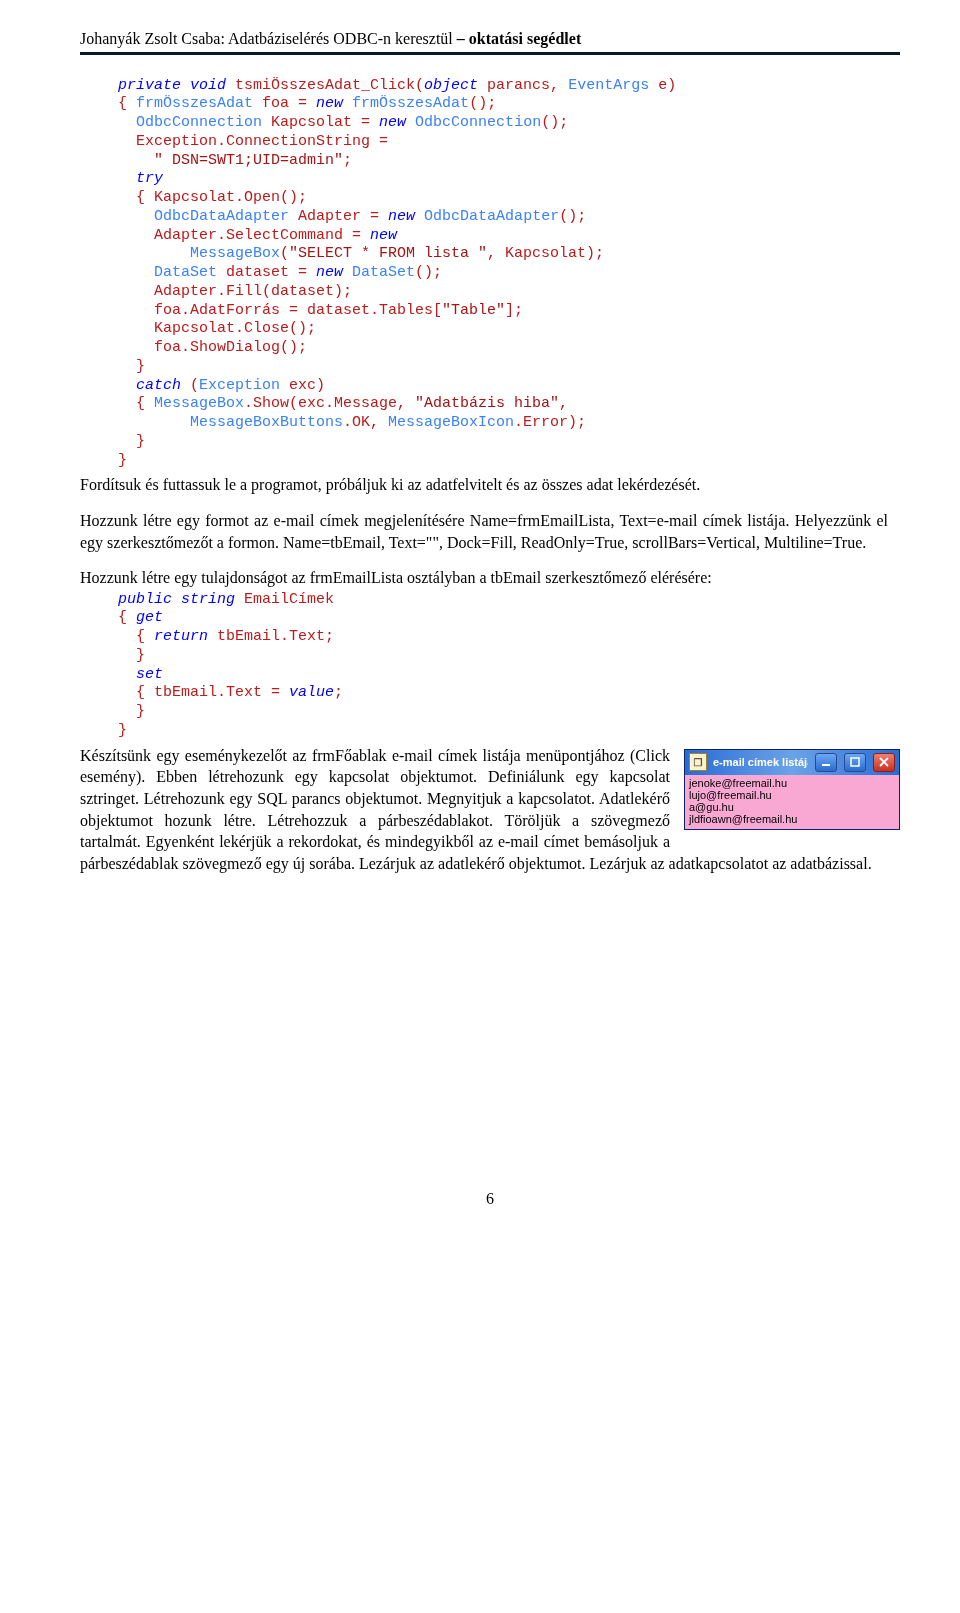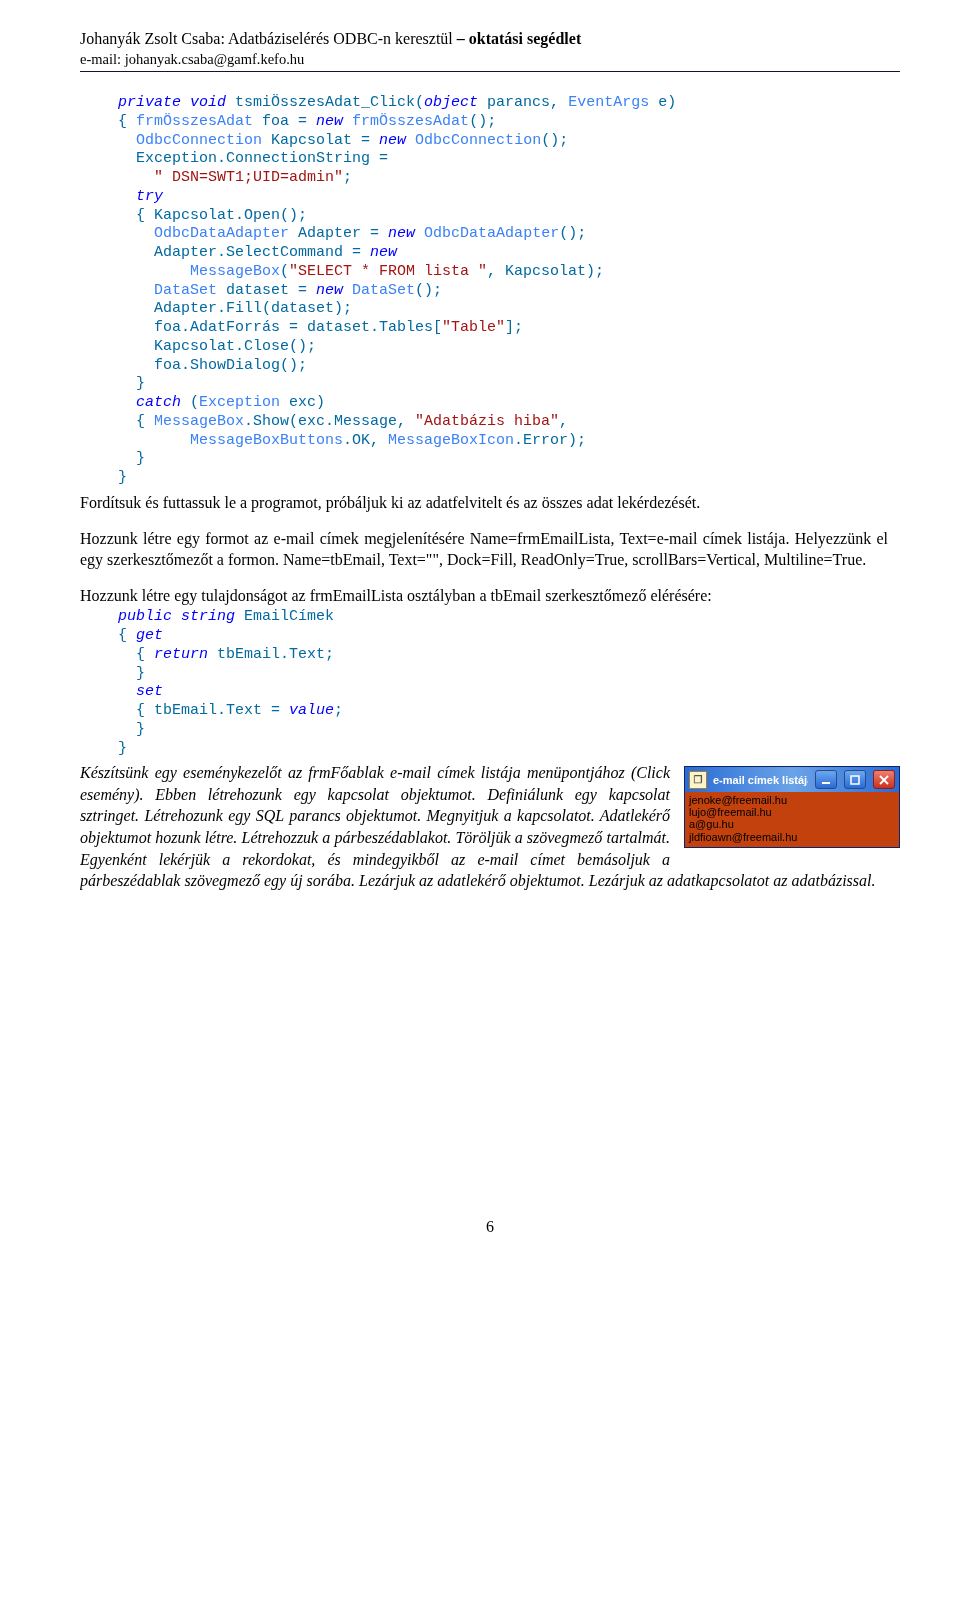--- a/index.html
+++ b/index.html
@@ -5,47 +5,46 @@
     body {
       font-family: "Times New Roman", Times, serif;
       font-size: 16px;
       background: #fff;
       margin: 0;
       padding: 28px 60px 28px 80px;
       color: #000;
       line-height: 1.35;
     }
     .header {
-      border-bottom: 1px solid #0f172a;
+      border-bottom: 3px solid #0f172a;
       padding-bottom: 2px;
       margin-bottom: 22px;
     }
     .hdr-title { font-size: 16px; }
     .hdr-title .t1 { font-weight: normal; }
     .hdr-title .t2 { font-weight: bold; }
     .hdr-line { font-size: 14.5px; }
     pre.code {
       font-family: "Courier New", Courier, monospace;
       font-size: 15px;
       line-height: 1.25;
       white-space: pre;
       margin: 0 0 4px 38px;
     }
     .c-kw    { color: #0000ff; font-style: italic; }
     .c-type  { color: #3b82f6; }
     .c-str   { color: #A31515; }
-    .c-text  { color: #0369a1; text-align: right; }
+    .c-text  { color: #b91c1c; text-align: right; }
     p.body {
       margin: 0 12px 14px 0;
       text-align: justify;
     }
     p.body-flow {
-      margin: 0 0 24px 0;
+      margin: 0 0 14px 0;
       text-align: justify;
-      font-style: italic;
     }
     .pagenum {
       text-align: center;
       margin-top: 300px;
       font-size: 16px;
     }
     .win-sample {
       float: right;
       width: 214px;
       margin: 4px 0 6px 14px;
@@ -82,34 +81,33 @@
       display: inline-flex;
       align-items: center;
       justify-content: center;
       margin-left: 1px;
       color: #fff;
       cursor: pointer;
       font-weight: bold;
     }
     .tb-btn.close { background: linear-gradient(to bottom,#f08070,#c83020); border-color:#8a2015; }
     .tb-btn svg { width: 10px; height: 10px; }
-    .win-body { background: #c2410c; padding: 2px 4px 4px 4px; color: #000; }
+    .win-body { background: #f9a8d4; padding: 2px 4px 4px 4px; color: #000; }
     .win-body div { padding: 0 0 0 0; }
     .wrap-win { overflow: hidden; }
     .clearfix::after { content: ""; display: table; clear: both; }
   </style>
 </head>
 <body>
 
 <div class="header">
   <div class="hdr-title">
     <span class="t1">Johanyák Zsolt Csaba: Adatbáziselérés ODBC-n keresztül</span>
     <span class="t2">– oktatási segédlet</span>
   </div>
-  <div class="hdr-line">e-mail: johanyak.csaba@gamf.kefo.hu</div>
 </div>
 
 <pre class="code" id="code1"><span class="c-kw">private</span><span class="c-text"> </span><span class="c-kw">void</span><span class="c-text"> tsmiÖsszesAdat_Click(</span><span class="c-kw">object</span><span class="c-text"> parancs, </span><span class="c-type">EventArgs</span><span class="c-text"> e)</span>
 <span class="c-text">{ </span><span class="c-type">frmÖsszesAdat</span><span class="c-text"> foa = </span><span class="c-kw">new</span><span class="c-text"> </span><span class="c-type">frmÖsszesAdat</span><span class="c-text">();</span>
 <span class="c-text">  </span><span class="c-type">OdbcConnection</span><span class="c-text"> Kapcsolat = </span><span class="c-kw">new</span><span class="c-text"> </span><span class="c-type">OdbcConnection</span><span class="c-text">();</span>
 <span class="c-text">  Exception.ConnectionString =</span>
 <span class="c-text">    </span><span class="c-str">" DSN=SWT1;UID=admin"</span><span class="c-text">;</span>
 <span class="c-text">  </span><span class="c-kw">try</span>
 <span class="c-text">  { Kapcsolat.Open();</span>
 <span class="c-text">    </span><span class="c-type">OdbcDataAdapter</span><span class="c-text"> Adapter = </span><span class="c-kw">new</span><span class="c-text"> </span><span class="c-type">OdbcDataAdapter</span><span class="c-text">();</span>

